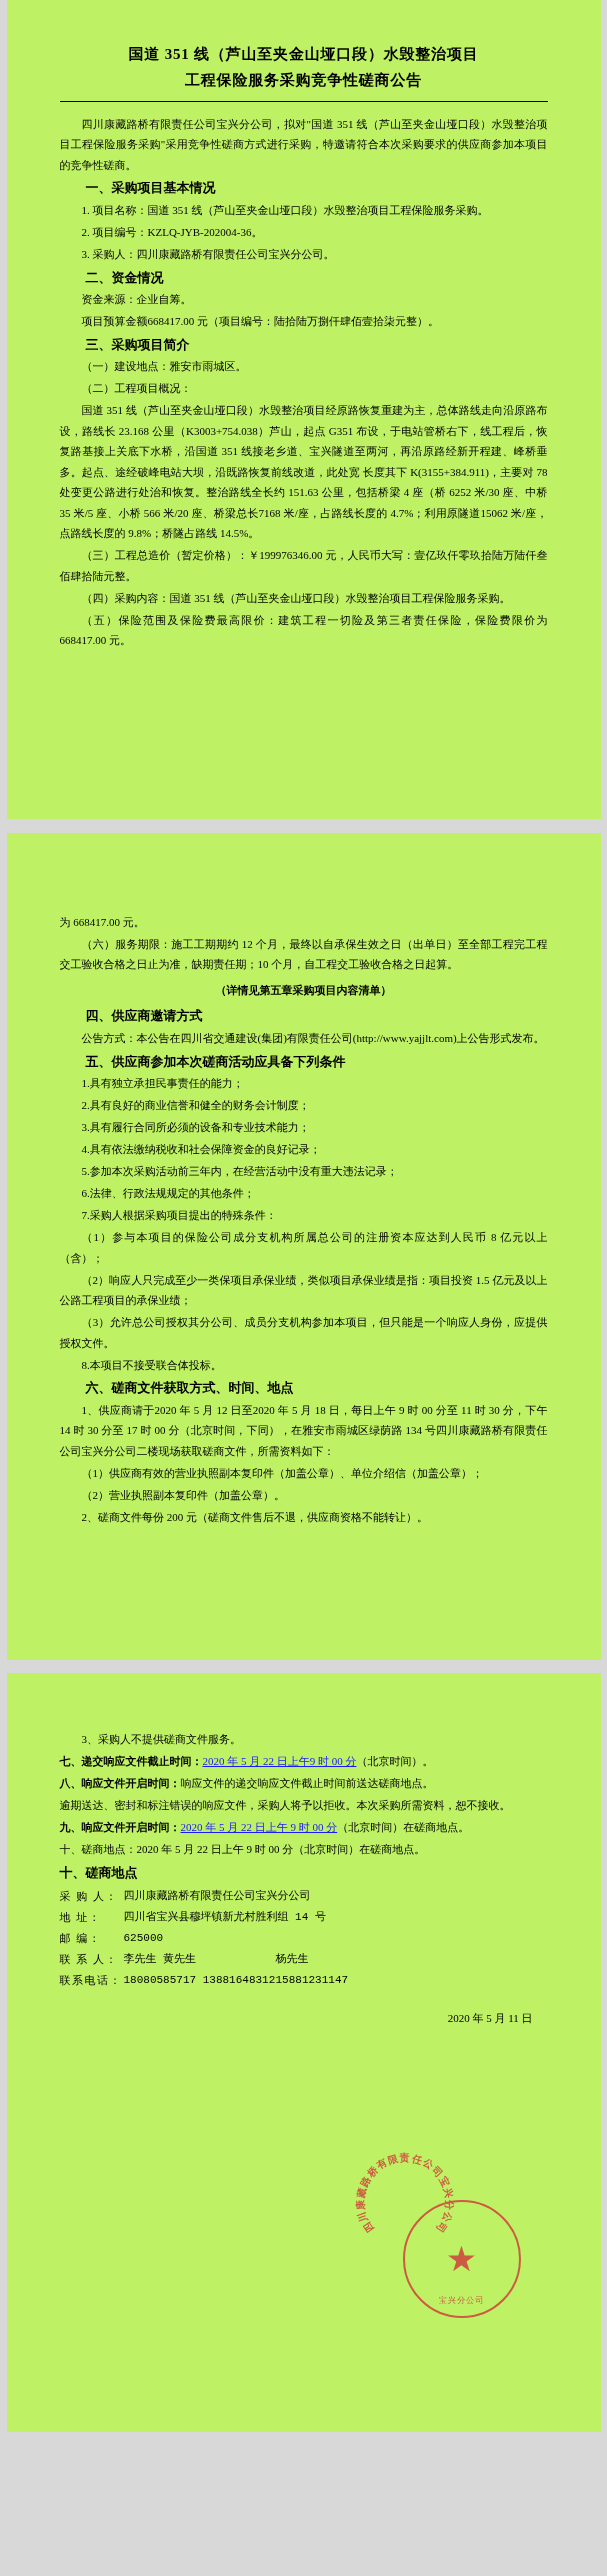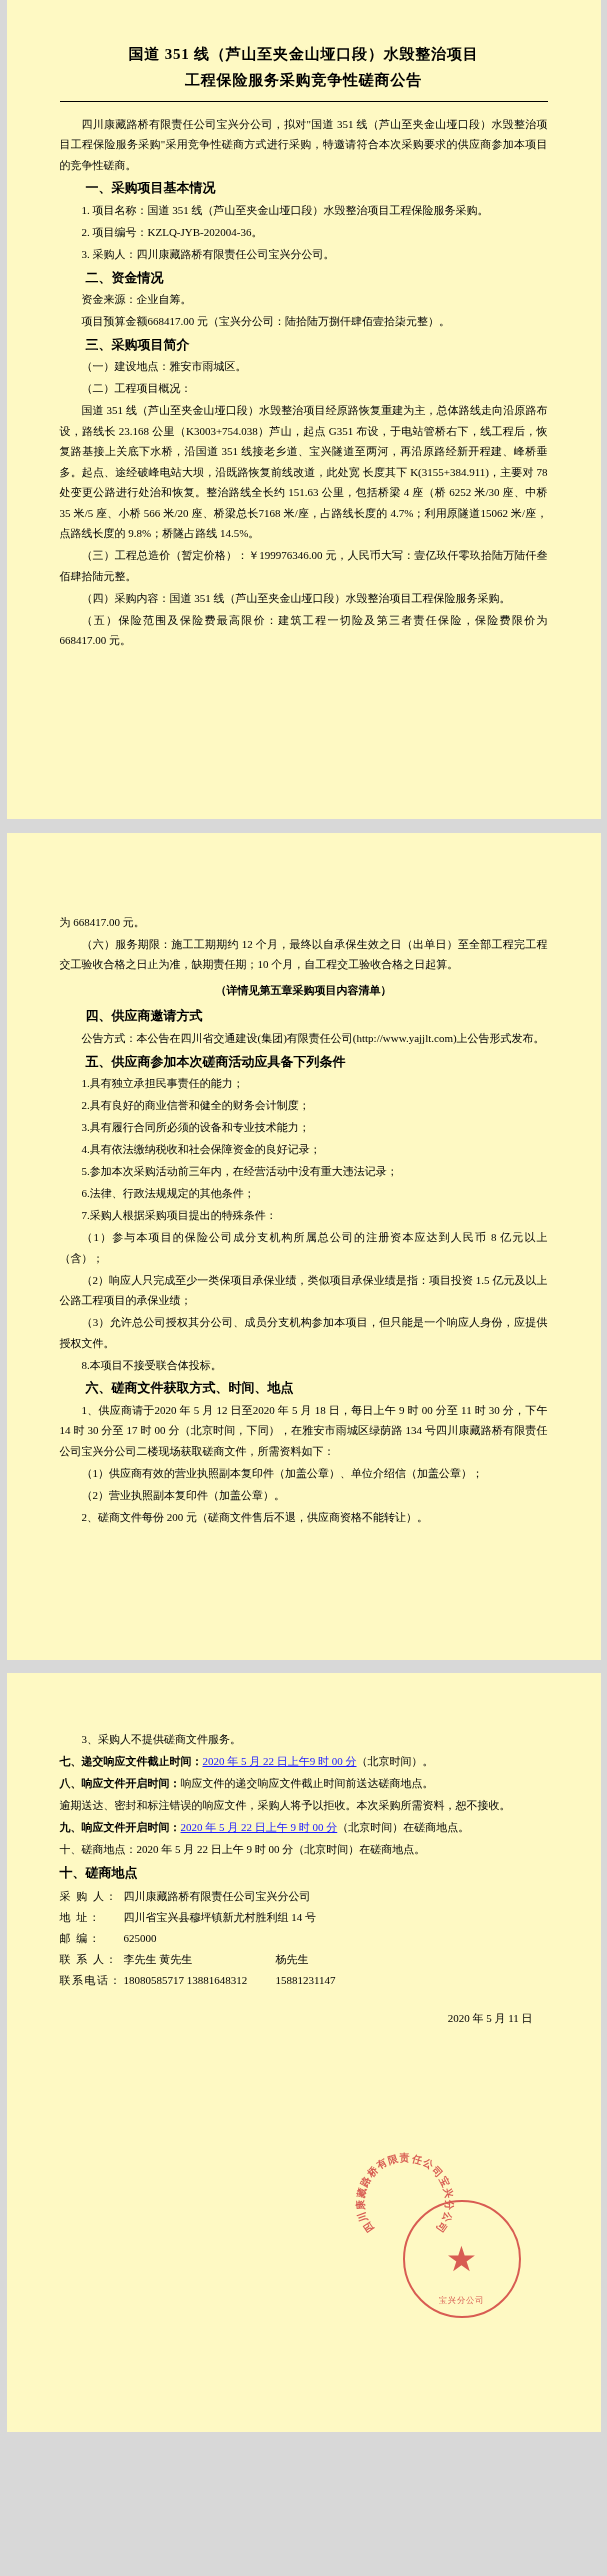--- a/index.html
+++ b/index.html
@@ -1,19 +1,19 @@
 <!DOCTYPE html>
 <html style="font-size:12px"><head>
 <meta charset="utf-8">
 <style>
   html,body{margin:0;padding:0;background:#d8d8d8;}
   body{font-family:"Liberation Serif","DejaVu Serif",serif;}
   .page{
     width:594px;
-    background:#fef9c3;
+    background:#bef264;
     margin:0 auto;
     box-sizing:border-box;
     position:relative;
   }
   .page.p1{height:819px;padding:41px 53px 0 53px;}
   .page.p2{height:827px;padding:79px 53px 0 53px;}
   .page.p3{height:759px;padding:56px 53px 0 53px;}
   .gap{height:13.7px;background:#d8d8d8;}
   .title{
     text-align:center;
@@ -56,21 +56,21 @@
   .contact-row{
     font-size:11px;
     line-height:21px;
     display:flex;
   }
   .contact-row .lbl{
     width:64px;
     flex:0 0 64px;
     letter-spacing:1.5px;
   }
-  .contact-row .val{flex:1 1 auto;}
+  .contact-row .val{flex:1 1 auto;font-family:Liberation Mono, monospace;}
   .contact-row .val2{width:152px;flex:0 0 152px;}
   .date-right{
     text-align:right;
     font-size:11px;
     line-height:21px;
     margin-top:16.7px;
     padding-right:15px;
   }
   
   .seal{
@@ -128,21 +128,21 @@
 
   <p class="ind2">四川康藏路桥有限责任公司宝兴分公司，拟对"国道 351 线（芦山至夹金山垭口段）水毁整治项目工程保险服务采购"采用竞争性磋商方式进行采购，特邀请符合本次采购要求的供应商参加本项目的竞争性磋商。</p>
 
   <p class="h2">一、采购项目基本情况</p>
   <p class="ind2">1. 项目名称：国道 351 线（芦山至夹金山垭口段）水毁整治项目工程保险服务采购。</p>
   <p class="ind2">2. 项目编号：KZLQ-JYB-202004-36。</p>
   <p class="ind2">3. 采购人：四川康藏路桥有限责任公司宝兴分公司。</p>
 
   <p class="h2">二、资金情况</p>
   <p class="ind2">资金来源：企业自筹。</p>
-  <p class="ind2">项目预算金额668417.00 元（宝兴分公司：陆拾陆万捌仟肆佰壹拾柒元整）。</p>
+  <p class="ind2">项目预算金额668417.00 元（项目编号：陆拾陆万捌仟肆佰壹拾柒元整）。</p>
 
   <p class="h2">三、采购项目简介</p>
   <p class="ind2">（一）建设地点：雅安市雨城区。</p>
   <p class="ind2">（二）工程项目概况：</p>
   <p class="ind2">国道 351 线（芦山至夹金山垭口段）水毁整治项目经原路恢复重建为主，总体路线走向沿原路布设，路线长 23.168 公里（K3003+754.038）芦山，起点 G351 布设，于电站管桥右下，线工程后，恢复路基接上关底下水桥，沿国道 351 线接老乡道、宝兴隧道至两河，再沿原路经新开程建、峰桥垂多。起点、途经破峰电站大坝，沿既路恢复前线改道，此处宽 长度其下 K(3155+384.911)，主要对 78 处变更公路进行处治和恢复。整治路线全长约 151.63 公里，包括桥梁 4 座（桥 6252 米/30 座、中桥 35 米/5 座、小桥 566 米/20 座、桥梁总长7168 米/座，占路线长度的 4.7%；利用原隧道15062 米/座，点路线长度的 9.8%；桥隧占路线 14.5%。</p>
   <p class="ind2">（三）工程总造价（暂定价格）：￥199976346.00 元，人民币大写：壹亿玖仟零玖拾陆万陆仟叁佰肆拾陆元整。</p>
   <p class="ind2">（四）采购内容：国道 351 线（芦山至夹金山垭口段）水毁整治项目工程保险服务采购。</p>
   <p class="ind2">（五）保险范围及保险费最高限价：建筑工程一切险及第三者责任保险，保险费限价为 668417.00 元。</p>
 
 </div>

